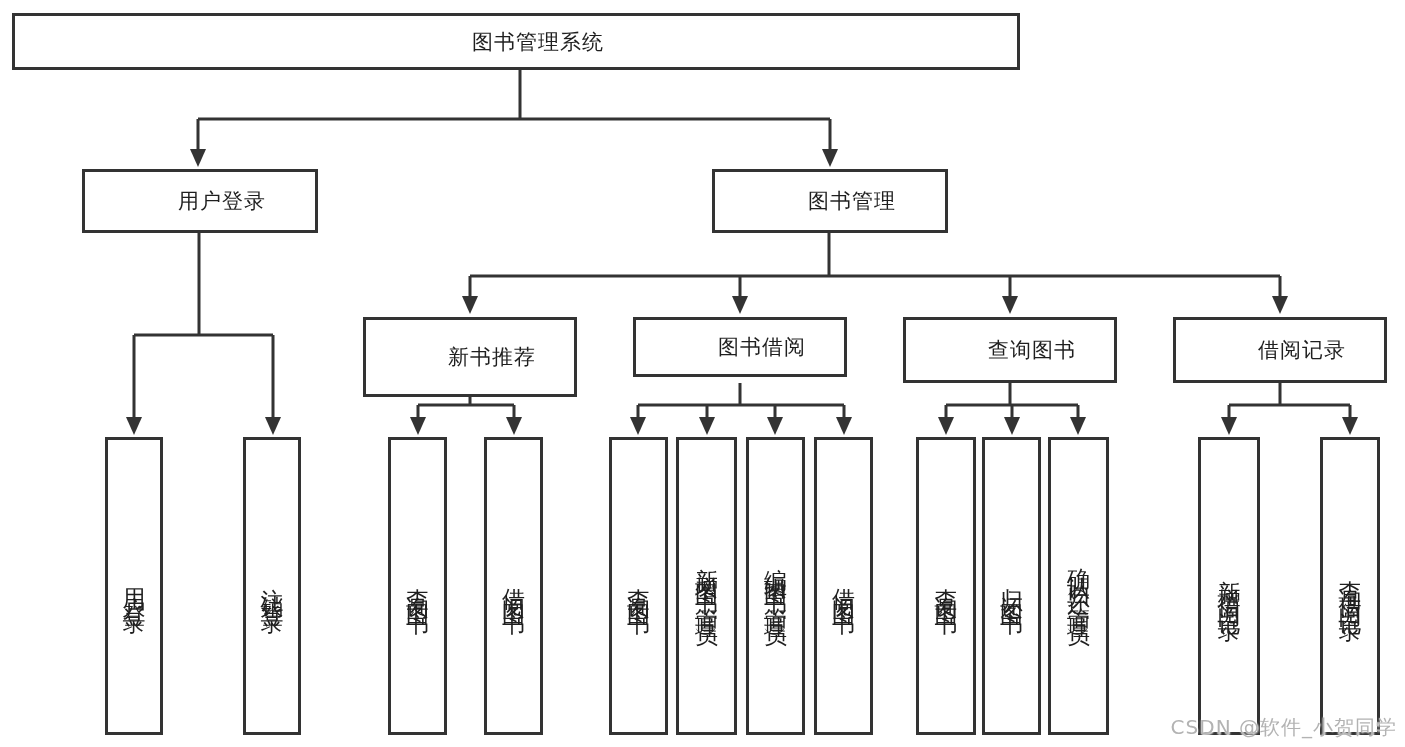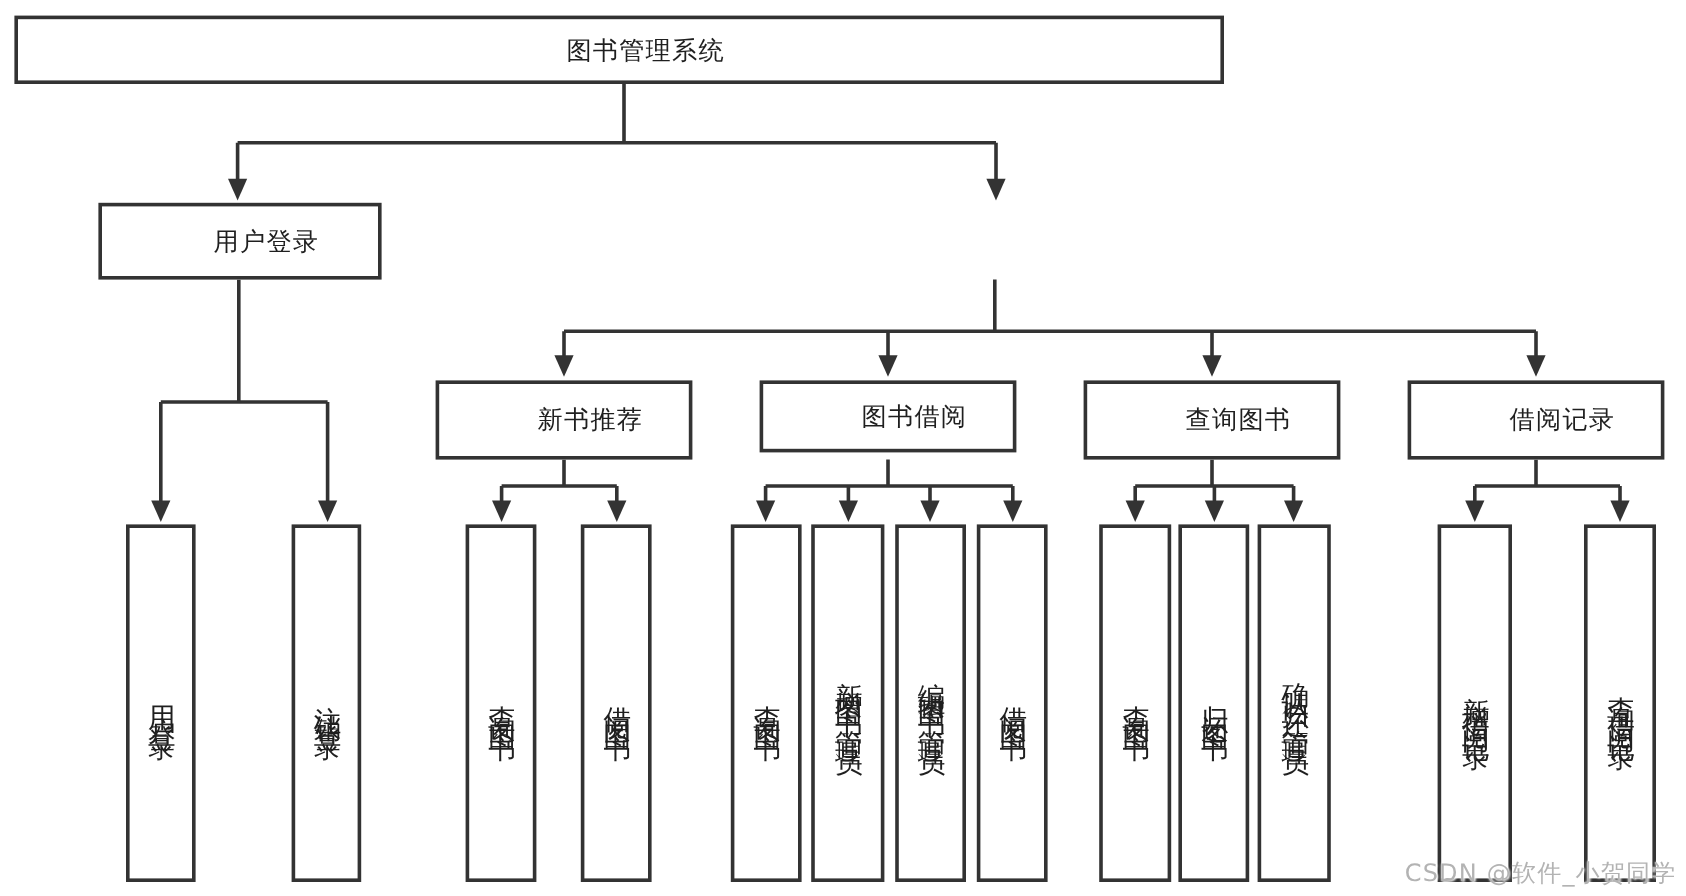--- a/index.html
+++ b/index.html
@@ -70,22 +70,25 @@
     </g>
   </svg>
 
   <div class="node hnode" style="left:12px;top:13px;width:1008px;height:57px;">
     <span>图书管理系统</span>
   </div>
 
   <div class="node hnode" style="left:82px;top:169px;width:236px;height:64px;">
     <span>用户登录</span>
   </div>
+  <div class="node hnode" style="left:712px;top:169px;width:236px;height:64px;">
+    <span>图书管理</span>
+  </div>
 
-  <div class="node hnode" style="left:363px;top:317px;width:214px;height:66px;">
+  <div class="node hnode" style="left:363px;top:317px;width:214px;height:80px;">
     <span>新书推荐</span>
   </div>
   <div class="node hnode" style="left:633px;top:317px;width:214px;height:60px;">
     <span>图书借阅</span>
   </div>
   <div class="node hnode" style="left:903px;top:317px;width:214px;height:66px;">
     <span>查询图书</span>
   </div>
   <div class="node hnode" style="left:1173px;top:317px;width:214px;height:66px;">
     <span>借阅记录</span>

